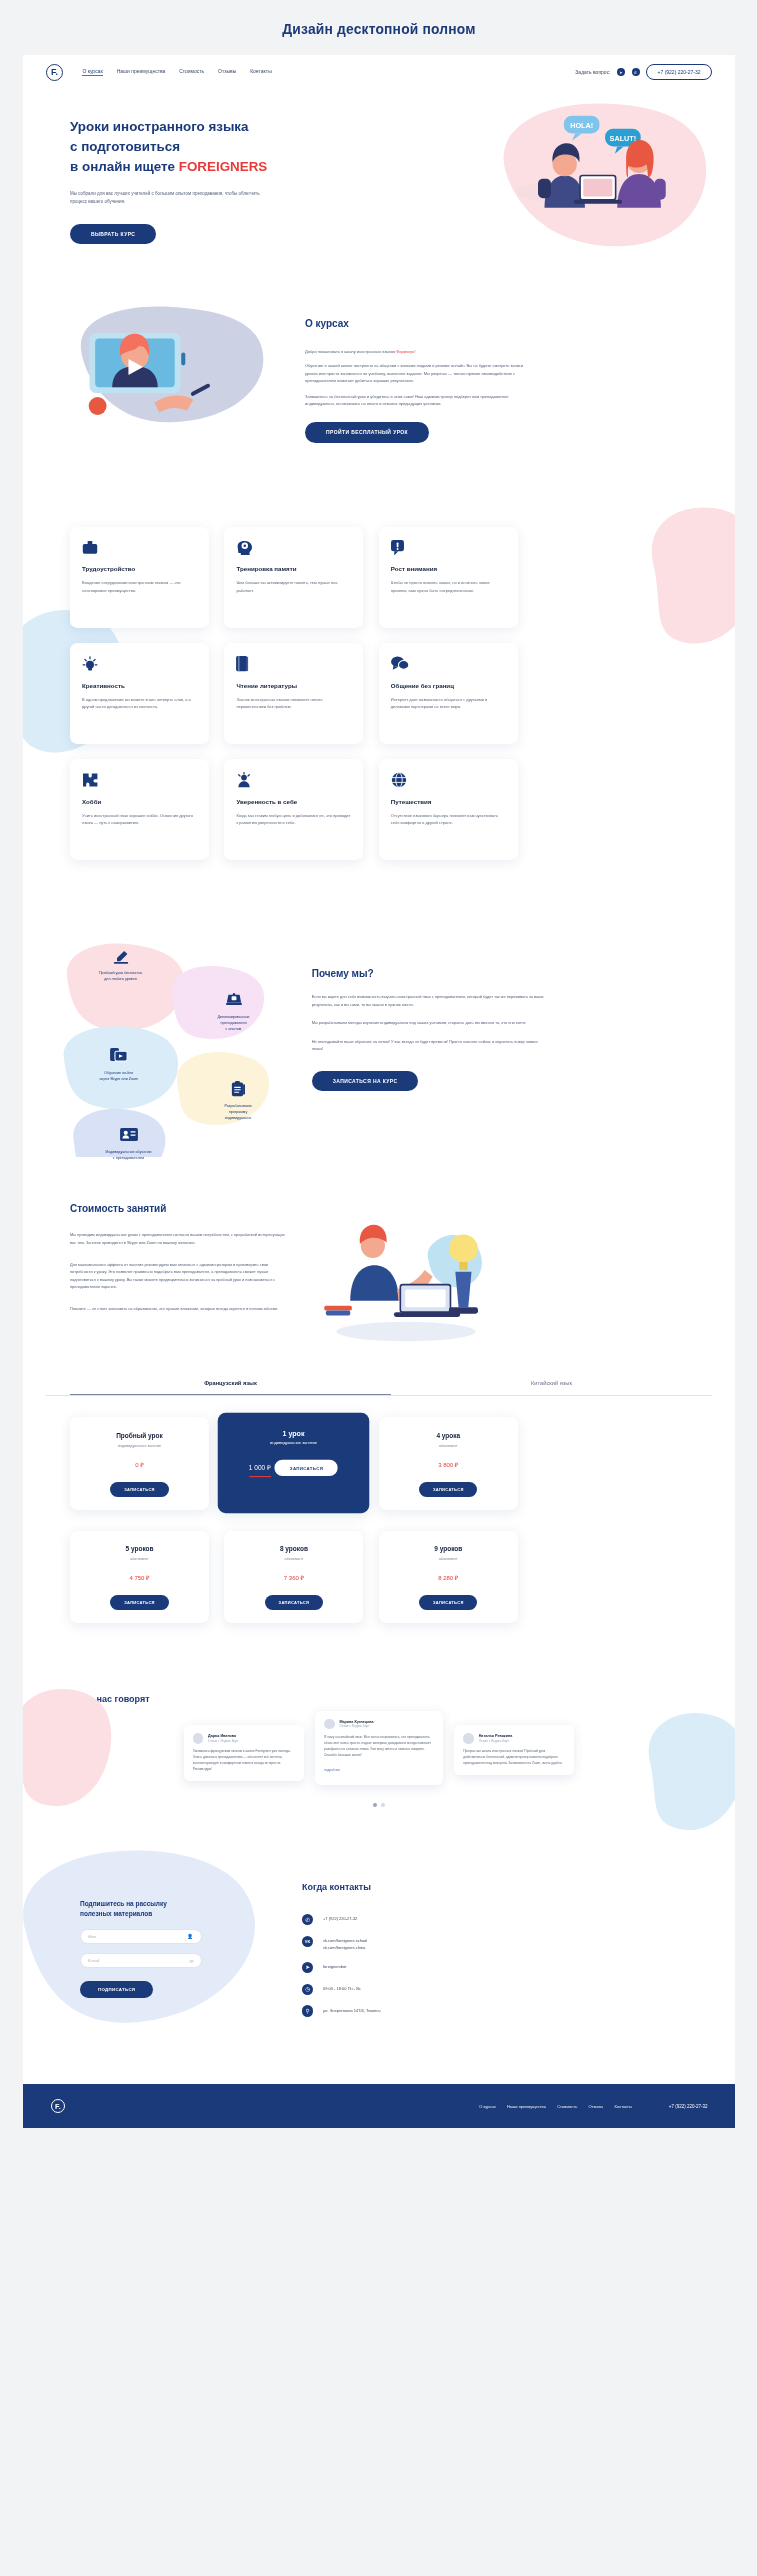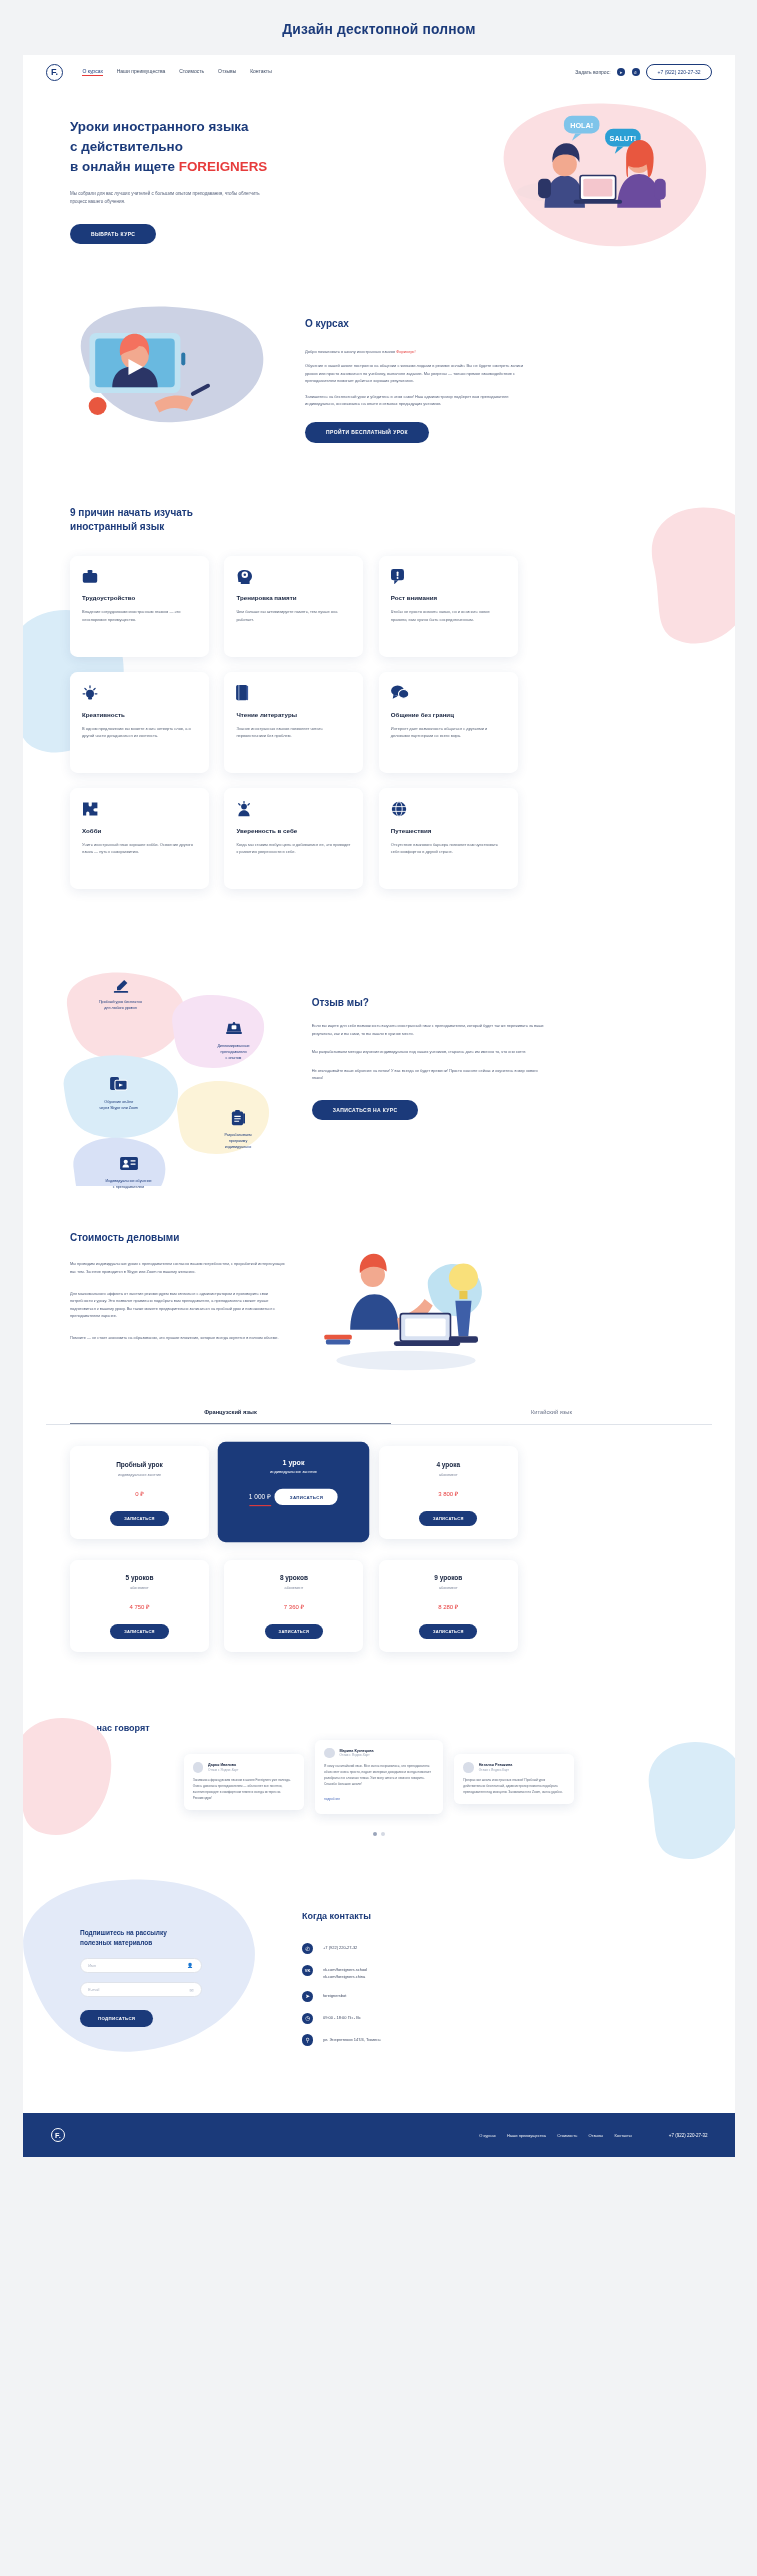--- a/index.html
+++ b/index.html
@@ -139,21 +139,21 @@
     </div>
   </div>
 
   <div class="hero">
     <svg class="blob" style="right:18px; top:8px;" width="243" height="154" viewBox="0 0 300 190">
       <path d="M40 95C20 35 90 6 160 8c70 2 120 22 126 72 6 50-32 100-100 104S60 155 40 95z" fill="#fbdfe2"></path>
     </svg>
     <div class="hero-left">
       <h1 class="hero-title">
         <span>Уроки иностранного языка</span><br>
-        <span>с действительно</span><br>
+        <span>с подготовиться</span><br>
         <span>в онлайн ищете </span><span class="brand">FOREIGNERS</span>
       </h1>
       <div class="hero-sub">Мы собрали для вас лучших учителей с большим опытом преподавания, чтобы облегчить процесс вашего обучения.</div>
       <button class="btn-primary">ВЫБРАТЬ КУРС</button>
     </div>
     <svg class="hero-art" viewBox="0 0 240 150">
       <ellipse cx="118" cy="108" rx="92" ry="16" fill="#f6dde0"></ellipse>
       <g>
         <rect x="84" y="14" width="44" height="22" rx="10" fill="#7fc4ea"></rect>
         <path d="M98 36l-4 9 12-9z" fill="#7fc4ea"></path>
@@ -209,24 +209,20 @@
     </div>
   </div>
 
   <div class="reasons">
     <svg class="blob" style="right:-24px; top:57px;" width="130" height="154" viewBox="0 0 160 190">
       <path d="M30 80C18 30 60 4 104 10c44 6 62 40 54 88-8 48-44 86-88 78S42 130 30 80z" fill="#fbdfe2"></path>
     </svg>
     <svg class="blob" style="left:-32px; top:158px;" width="146" height="162" viewBox="0 0 180 200">
       <path d="M24 86C12 36 58 6 104 12c46 6 66 44 58 94-8 50-48 88-94 80S36 136 24 86z" fill="#d9ecf8"></path>
     </svg>
-    <h2>
-      <span>9 причин начать изучать</span><br>
-      <span>иностранный язык</span>
-    </h2>
     <div class="cards">
 
       <div class="card">
         <div class="ico">
           <svg width="16" height="14.6" viewBox="0 0 20 18">
               <rect x="1" y="5" width="18" height="12" rx="2" fill="#1b3a7a"></rect>
               <rect x="7" y="1" width="6" height="4" rx="1.2" fill="#1b3a7a"></rect>
             </svg>
         </div>
         <h3>Трудоустройство</h3>
@@ -409,32 +405,32 @@
               <rect x="13" y="4" width="6" height="1.6" fill="#fff"></rect>
               <rect x="13" y="8" width="6" height="1.6" fill="#fff"></rect>
             </svg>
         </span>
         <span style="white-space:pre-line">Индивидуальное обучение
 с преподавателем</span>
       </div>
     </div>
 
     <div class="why-right">
-      <h2>Отзыв мы?</h2>
+      <h2>Почему мы?</h2>
       <p class="why-p">Если вы ищете для себя возможность выучить иностранный язык с преподавателем, который будет так же переживать за ваши результаты, как и вы сами, то вы зашли в нужное место.</p>
       <p class="why-p">Мы разрабатываем методы изучения индивидуально под наших учеников, стараясь дать им именно то, что они хотят.</p>
       <p class="why-p">Не откладывайте ваше обучение на потом! У вас всегда не будет времени! Просто начните сейчас и окунитесь в мир нового языка!</p>
       <button class="btn-primary">ЗАПИСАТЬСЯ НА КУРС</button>
     </div>
   </div>
 
   <div class="price">
     <div class="price-head">
       <div class="price-left">
-        <h2>Стоимость деловыми</h2>
+        <h2>Стоимость занятий</h2>
         <p class="price-p">Мы проводим индивидуальные уроки с преподавателем согласно вашим потребностям, с проработкой интересующих вас тем. Занятие проводится в Skype или Zoom по вашему желанию.</p>
         <p class="price-p">Для максимального эффекта от занятия рекомендуем вам связаться с администратором и проговорить свои потребности к уроку. Это позволит правильно подобрать вам преподавателя, а преподаватель сможет лучше подготовиться к вашему уроку. Вы также можете предварительно записаться на пробный урок и познакомиться с преподавателем заранее.</p>
         <p class="price-p">Помните — не стоит экономить на образовании, это лучшие вложения, которые всегда окупятся в полном объеме.</p>
       </div>
       <svg class="price-art" viewBox="0 0 230 170">
         <path d="M150 40c14-14 40-12 52 4 12 16 8 40-10 48-18 8-40 0-46-18-6-18-6-26 4-34z" fill="#bfe2f2"></path>
         <ellipse cx="115" cy="150" rx="86" ry="12" fill="#e9eef6"></ellipse>
         <g>
           <circle cx="74" cy="44" r="15" fill="#f2a98f"></circle>
           <path d="M58 42c-2-16 8-24 17-24 10 0 17 8 16 22-4-4-10-6-16-6-7 0-13 3-17 8z" fill="#e8573f"></path>

